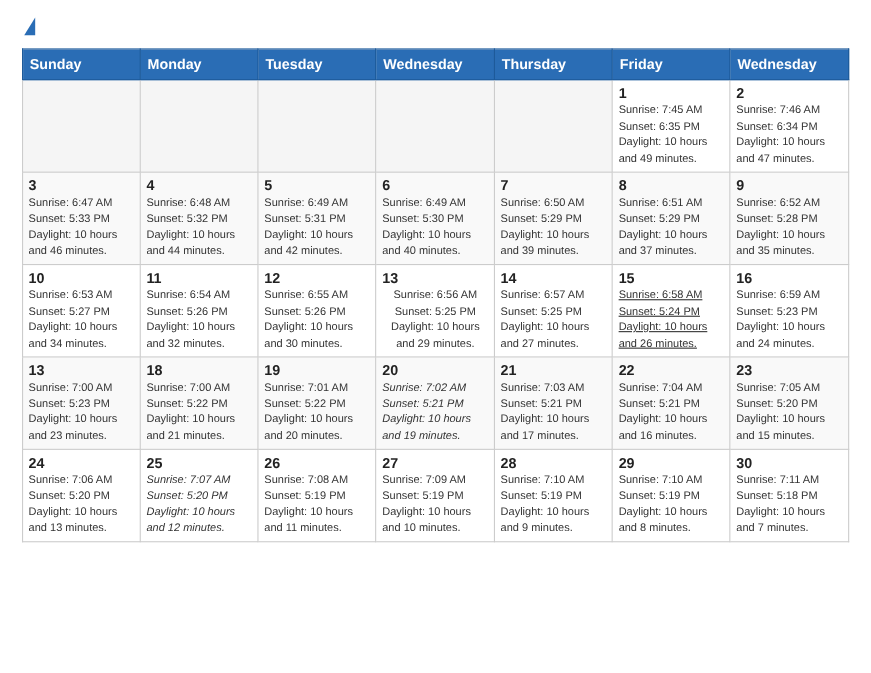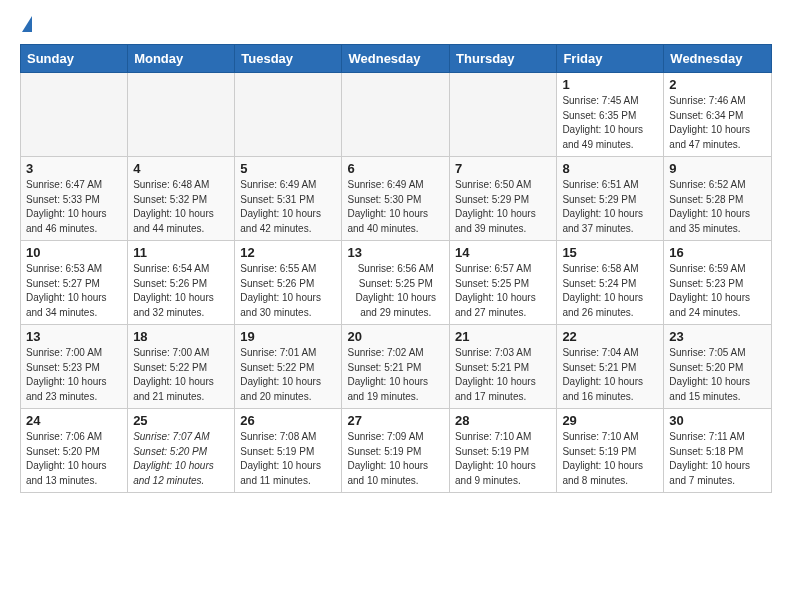--- a/index.html
+++ b/index.html
@@ -237,21 +237,21 @@
 Daylight: 10 hours and 29 minutes.</div>
           </td>
           <td>
             <span class="day-num">14</span>
             <div class="day-info" style="white-space: pre-line;">Sunrise: 6:57 AM
 Sunset: 5:25 PM
 Daylight: 10 hours and 27 minutes.</div>
           </td>
           <td>
             <span class="day-num">15</span>
-            <div class="day-info" style="white-space: pre-line;">Sunrise: 6:58 AM
+            <div class="day-info" style="white-space: pre-line; text-decoration: underline;">Sunrise: 6:58 AM
 Sunset: 5:24 PM
 Daylight: 10 hours and 26 minutes.</div>
           </td>
           <td>
             <span class="day-num">16</span>
             <div class="day-info" style="white-space: pre-line;">Sunrise: 6:59 AM
 Sunset: 5:23 PM
 Daylight: 10 hours and 24 minutes.</div>
           </td>
         </tr>
@@ -269,21 +269,21 @@
 Daylight: 10 hours and 21 minutes.</div>
           </td>
           <td>
             <span class="day-num">19</span>
             <div class="day-info" style="white-space: pre-line;">Sunrise: 7:01 AM
 Sunset: 5:22 PM
 Daylight: 10 hours and 20 minutes.</div>
           </td>
           <td>
             <span class="day-num">20</span>
-            <div class="day-info" style="white-space: pre-line;">Sunrise: 7:02 AM
+            <div class="day-info" style="white-space: pre-line; font-style: italic;">Sunrise: 7:02 AM
 Sunset: 5:21 PM
 Daylight: 10 hours and 19 minutes.</div>
           </td>
           <td>
             <span class="day-num">21</span>
             <div class="day-info" style="white-space: pre-line;">Sunrise: 7:03 AM
 Sunset: 5:21 PM
 Daylight: 10 hours and 17 minutes.</div>
           </td>
           <td>

